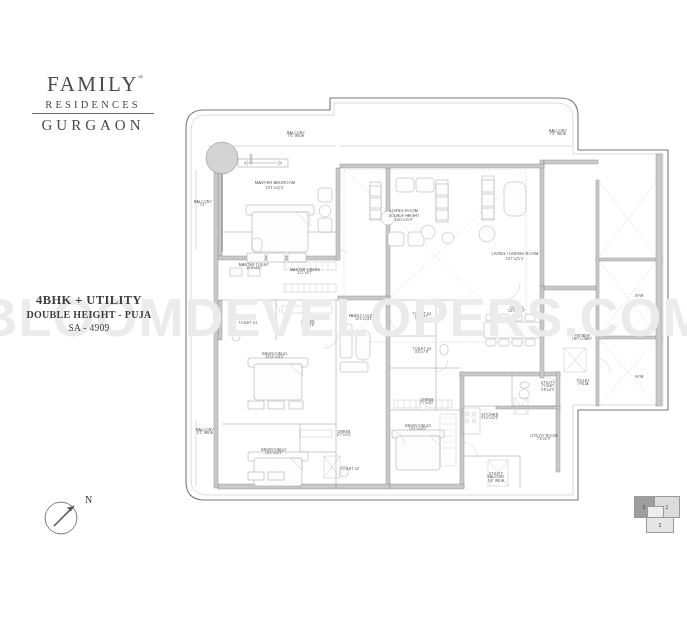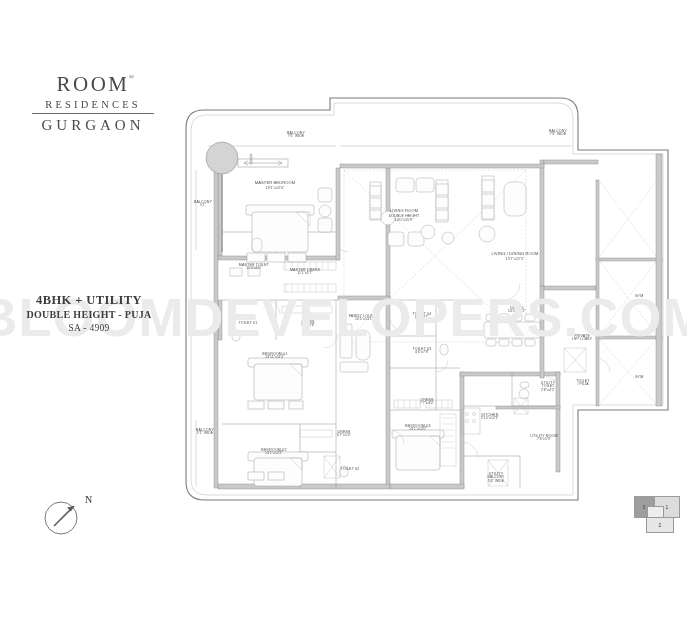--- a/index.html
+++ b/index.html
@@ -47,21 +47,21 @@
   .rm.big .n{font-size:4px;}
   .rm.big .d{font-size:3.6px;}
 </style>
 </head>
 <body>
 
 <div id="watermark">BLOOMDEVELOPERS.COM</div>
 
 <div id="brand">
   <div class="b1">
-    <span>ROOM</span><sup>®</sup>
+    <span>FAMILY</span><sup>®</sup>
   </div>
   <div class="b2">RESIDENCES</div>
   <div class="rule"></div>
   <div class="b3">GURGAON</div>
 </div>
 
 <div id="caption">
   <div class="c1">4BHK + UTILITY</div>
   <div class="c2">DOUBLE HEIGHT - PUJA</div>
   <div class="c3">SA - 4909</div>

